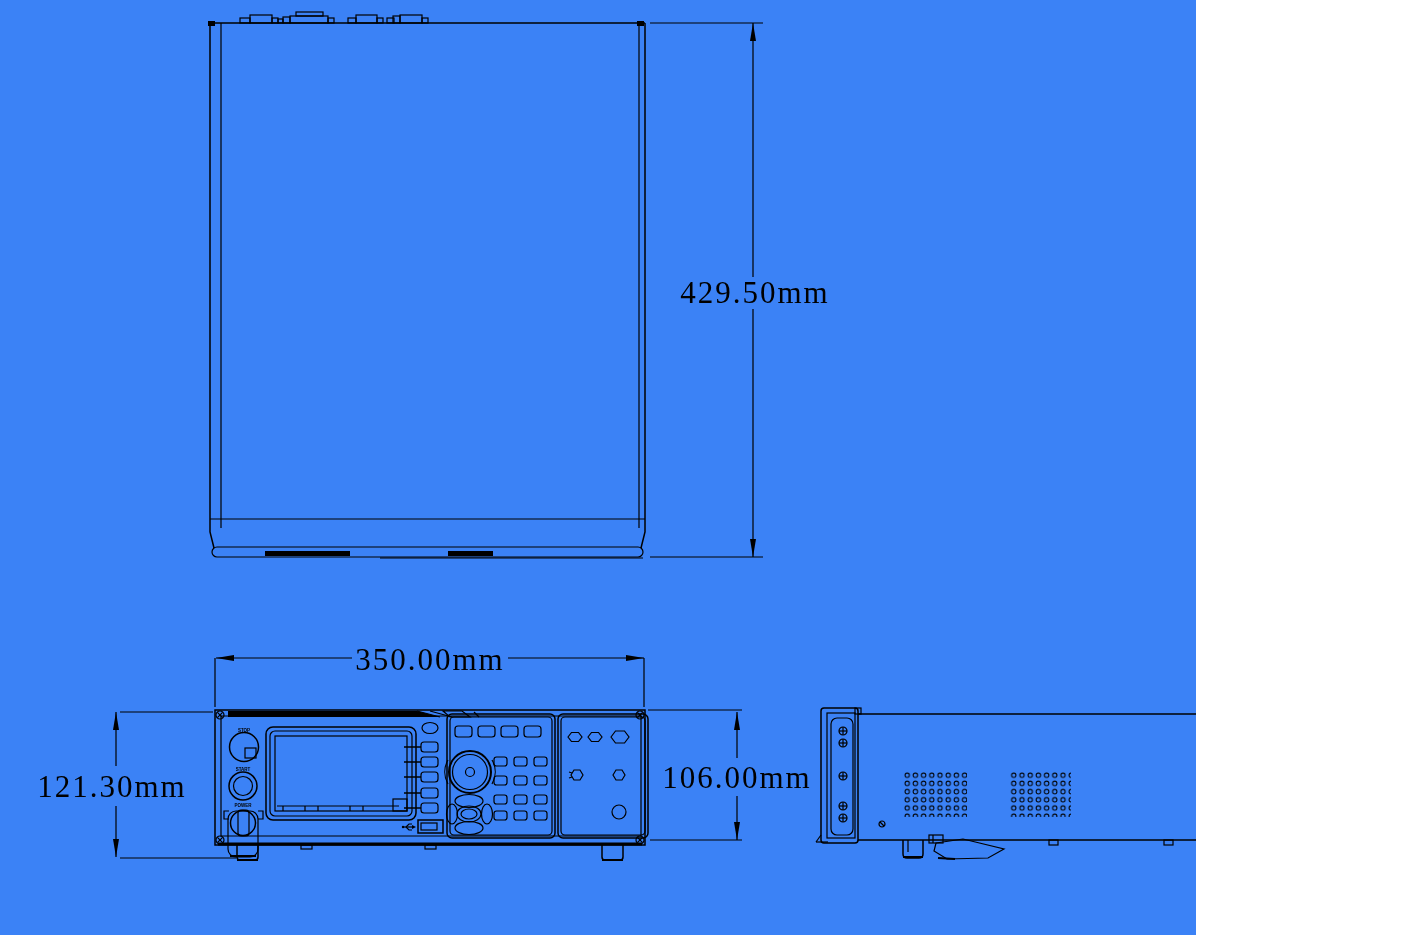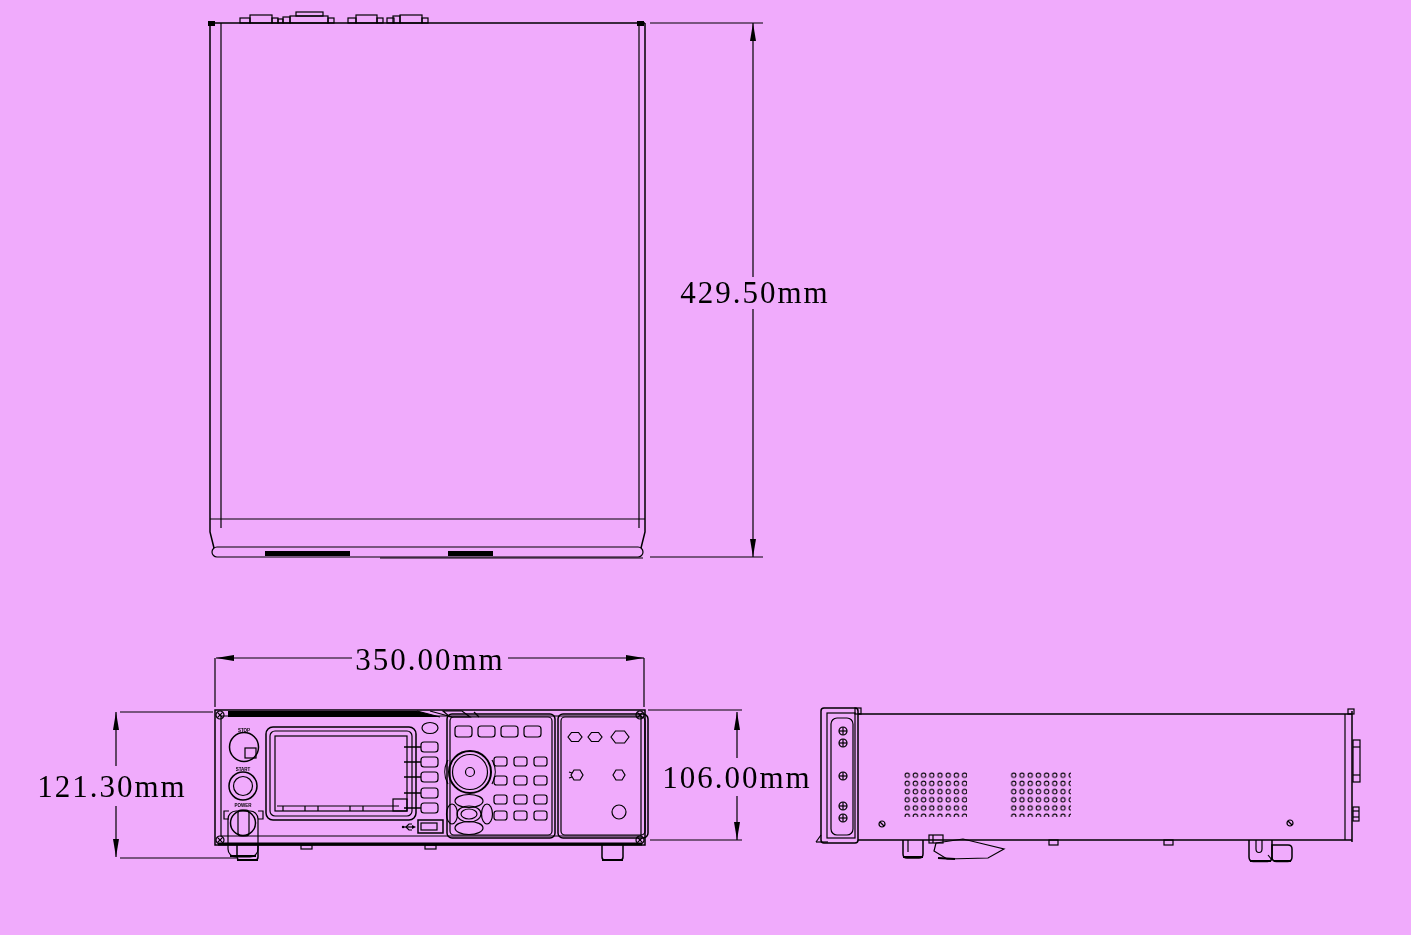--- a/index.html
+++ b/index.html
@@ -1,16 +1,16 @@
 <!DOCTYPE html>
 <html><head>
 <meta charset="utf-8">
 <style>
   html,body{margin:0;padding:0;background:#fff;}
-  .stage{position:relative;width:1411px;height:935px;background:#f0abfc;overflow:hidden;
+  .stage{position:relative;width:1196px;height:935px;background:#3b82f6;overflow:hidden;
          font-family:"Liberation Serif", serif;}
   svg{position:absolute;left:0;top:0;}
   .ln{stroke:#000;fill:none;stroke-width:1.2;}
   .ln15{stroke:#000;fill:none;stroke-width:1.5;}
   .ln2{stroke:#000;fill:none;stroke-width:2;}
   .thick{stroke:#000;fill:none;stroke-width:2.8;}
   .blk{fill:#000;stroke:none;}
   .dim-text{font-family:"Liberation Serif","DejaVu Serif",serif;font-size:31px;fill:#000;
             letter-spacing:2px;}
   .tiny-label{font-family:"Liberation Sans","DejaVu Sans",sans-serif;font-size:4.5px;

